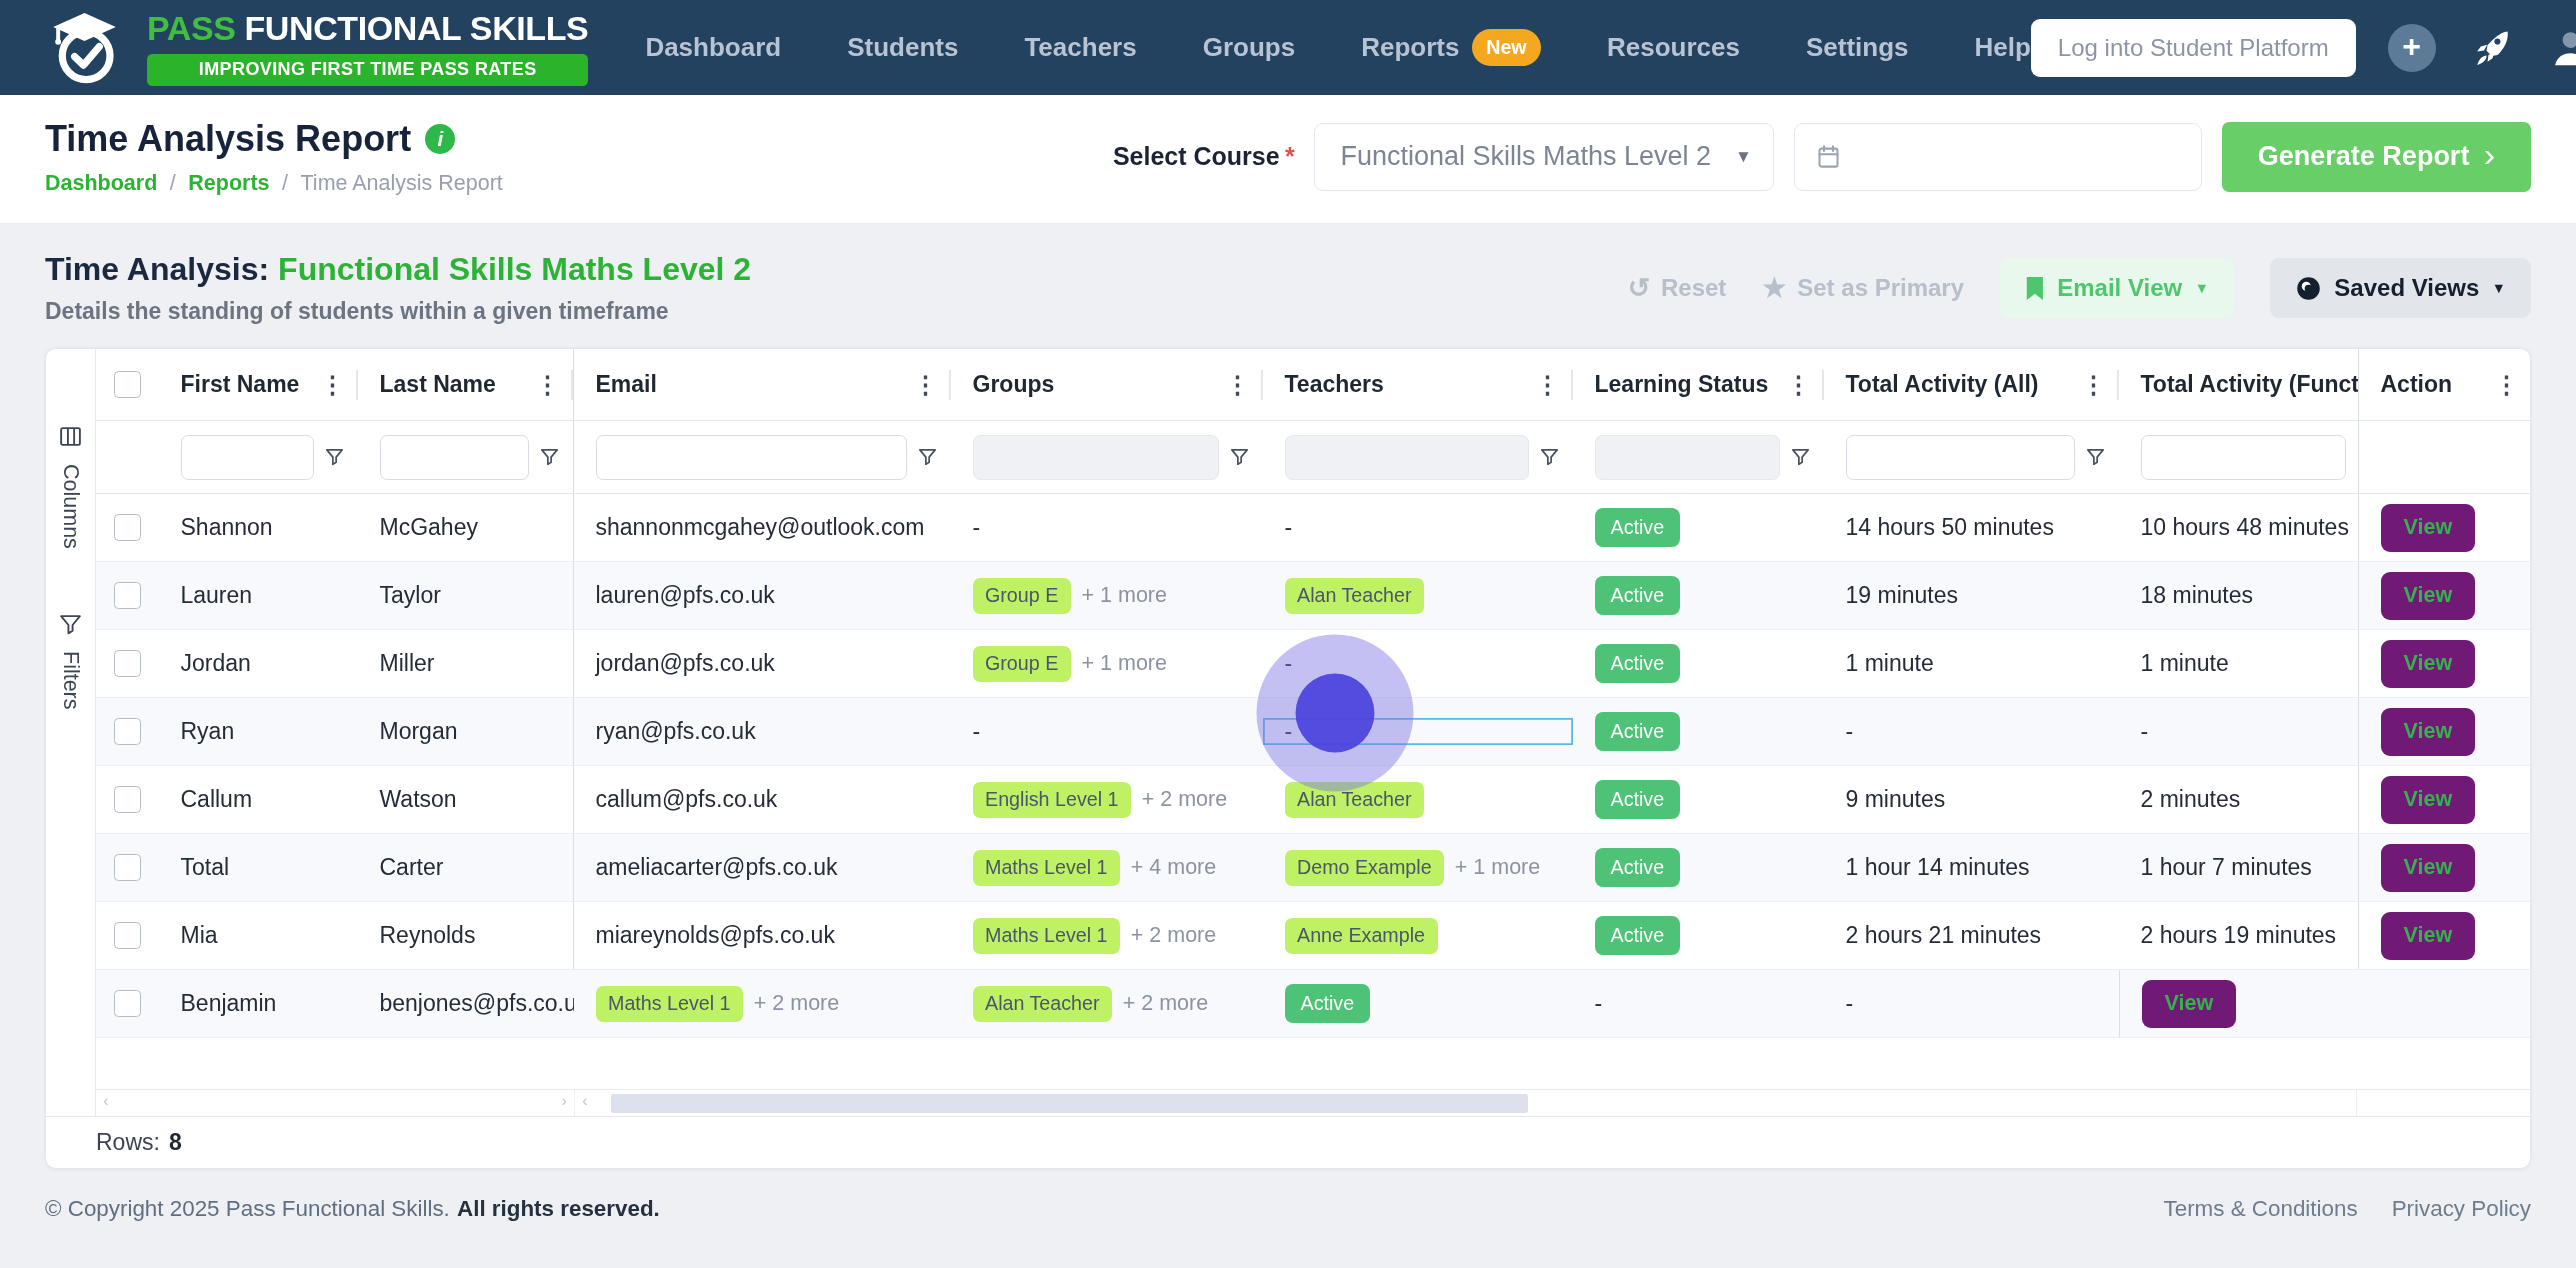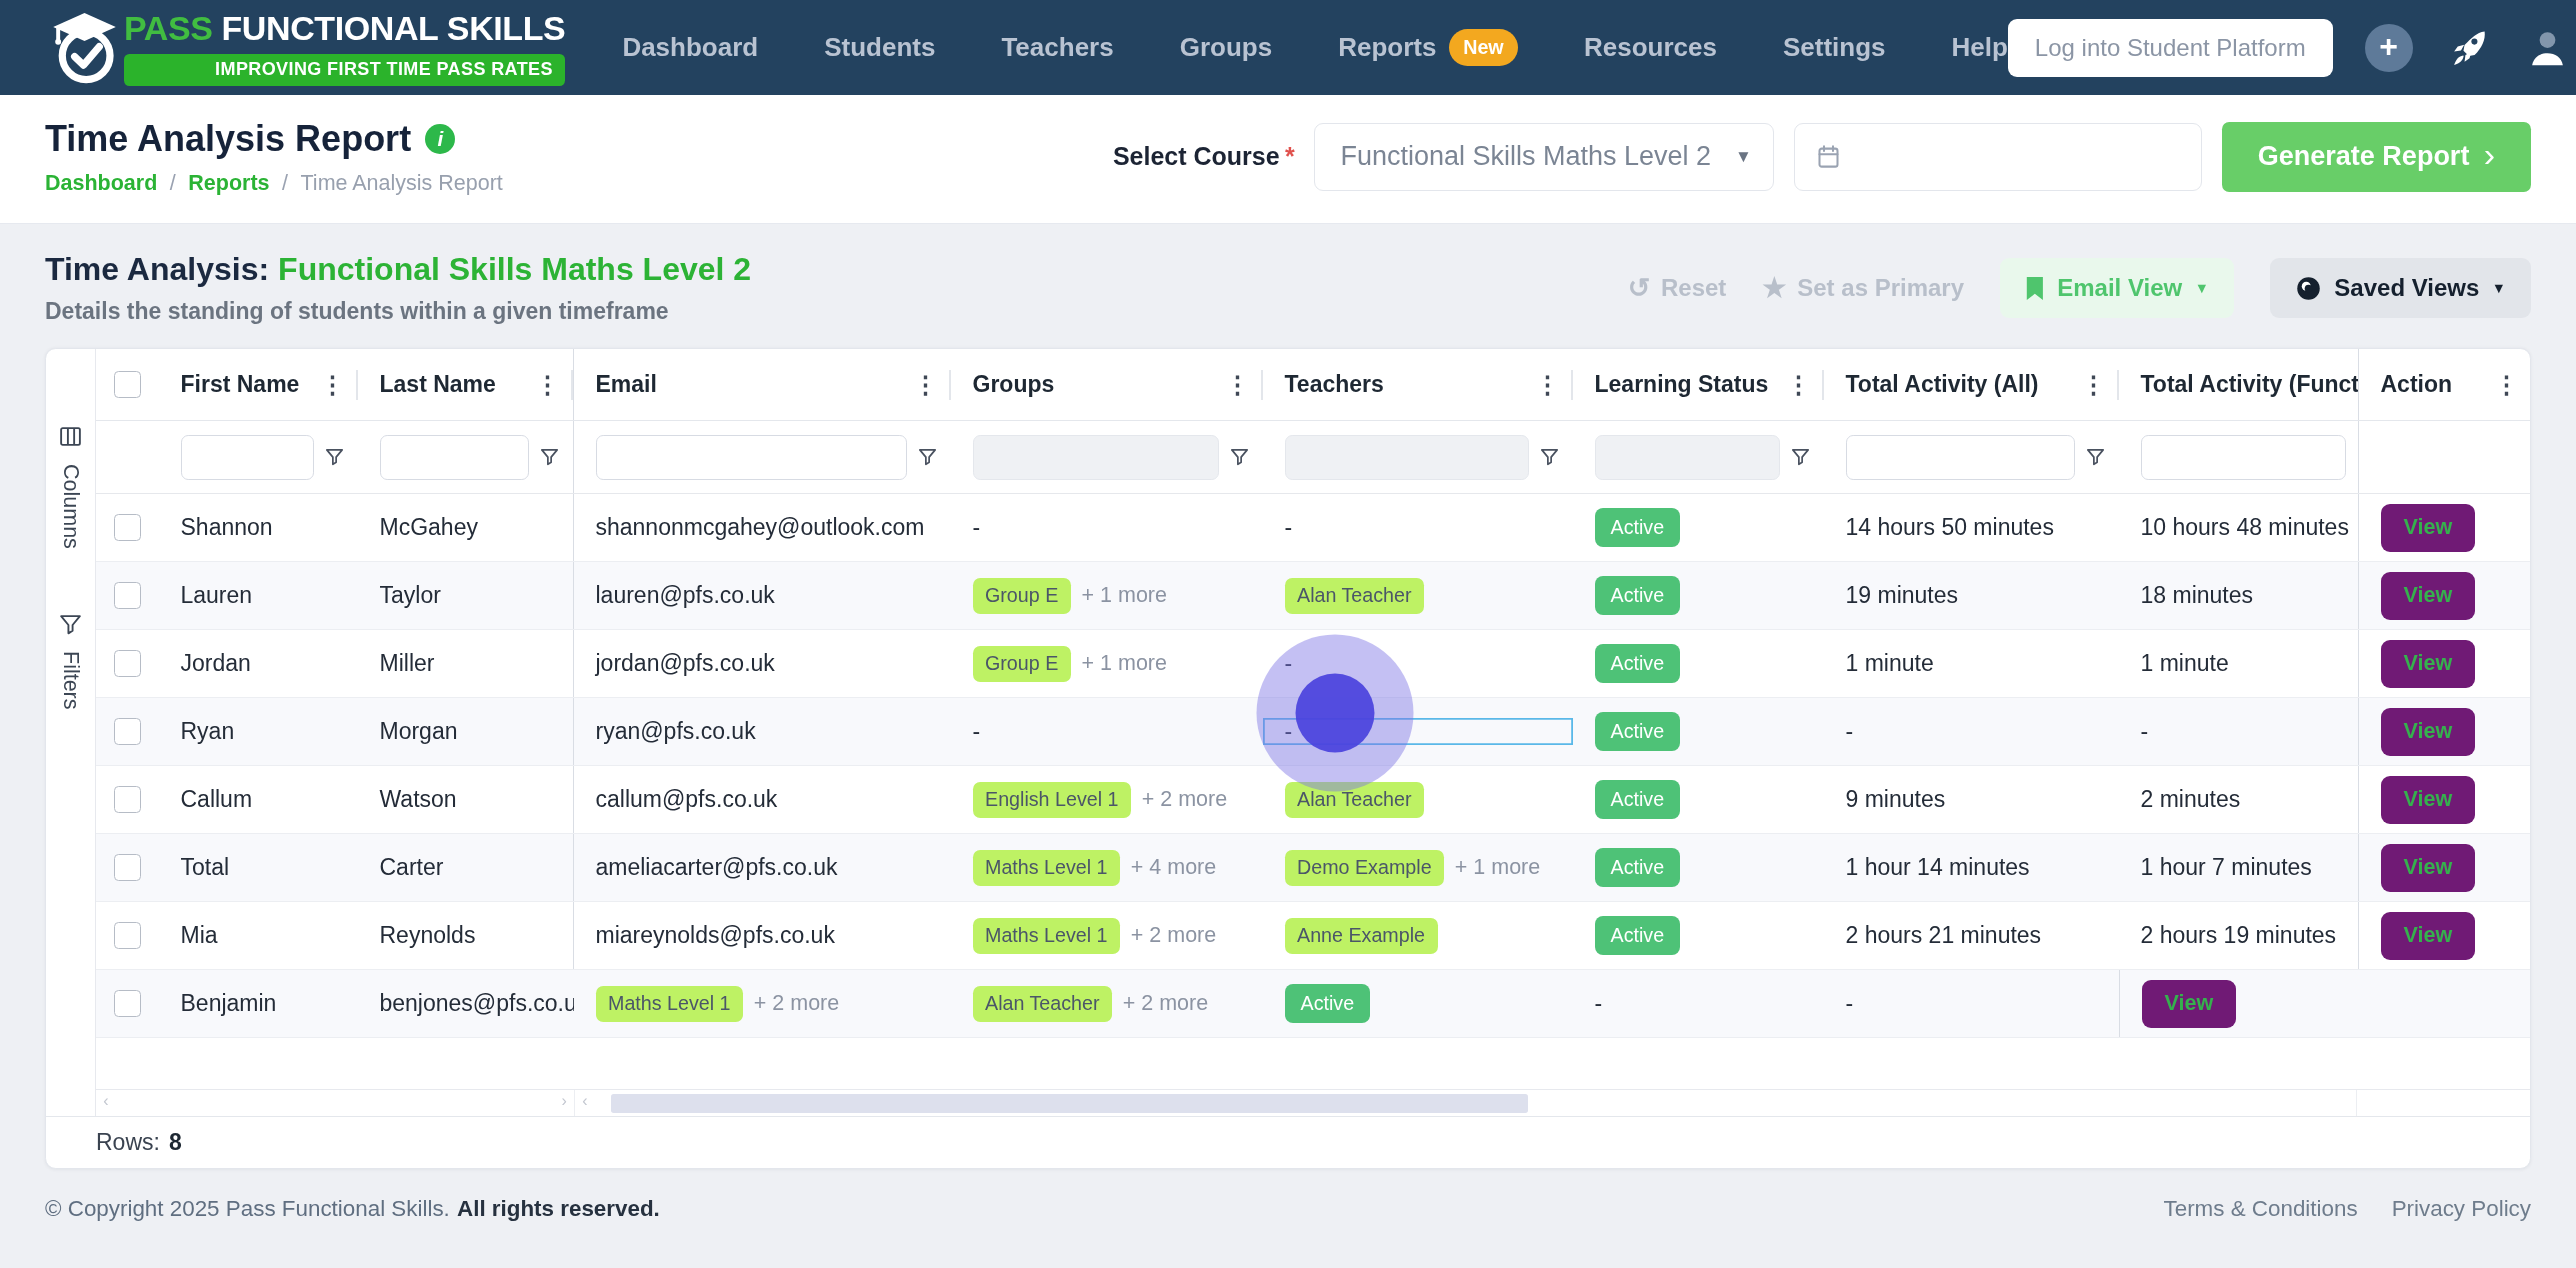--- a/index.html
+++ b/index.html
@@ -1,27 +1,27 @@
 <!DOCTYPE html>
 <html style="font-size:14.3px"><head>
 <meta charset="utf-8">
 <style>
   * { margin:0; padding:0; box-sizing:border-box; }
   html,body { width:2576px; height:1268px; overflow:hidden; }
   body { font-family:"Liberation Sans", sans-serif; background:#eef0f4; position:relative; }
 
   
   .navbar { height:95px; background:#23425f; display:flex; align-items:center; padding:0 45px; }
-  .brand { display:flex; align-items:center; gap:0; }
+  .brand { display:flex; align-items:center; gap:23px; }
   .brand-icon { width:79px; height:79px; }
   .brand-text { display:flex; flex-direction:column; gap:5.4px; }
   .brand-line { font-size:34px; font-weight:800; letter-spacing:-0.4px; white-space:nowrap; }
   .brand-line .green { color:#41bd41; margin-right:9px; }
   .brand-line .white { color:#ffffff; }
-  .brand-tag { background:#2bb32b; color:#fff; font-size:18px; font-weight:700; padding:5.4px 12.5px; border-radius:5.4px; text-align:right; letter-spacing:0.4px; white-space:nowrap; }
+  .brand-tag { background:#2bb32b; color:#fff; font-size:18px; font-weight:700; padding:5.4px 12.5px; border-radius:5.4px; text-align:center; letter-spacing:0.4px; white-space:nowrap; }
   .nav-links { display:flex; align-items:center; gap:66px; margin-left:57px; }
   .nav-link { color:#b9c3d2; font-size:26px; font-weight:600; text-decoration:none; display:flex; align-items:center; gap:12.5px; cursor:pointer; white-space:nowrap; }
   .nav-badge { background:#f3a81f; color:#fff; font-size:19.7px; font-weight:700; padding:7.2px 14.3px; border-radius:894px; }
   .nav-right { margin-left:auto; display:flex; align-items:center; gap:32px; }
   .login-btn { background:#fff; border:none; border-radius:9px; padding:15px 27px; font-size:24px; color:#8b95a5; font-family:inherit; cursor:pointer; white-space:nowrap; }
   .plus-circle { width:48px; height:48px; border-radius:50%; background:#5e7a99; color:#fff; font-size:32px; font-weight:700; display:flex; align-items:center; justify-content:center; cursor:pointer; line-height:1; padding-bottom:3.6px; }
   .icon-btn { width:47px; height:47px; display:flex; align-items:center; justify-content:center; cursor:pointer; }
 
   
   .page-header { background:#fff; border-bottom:0.9px solid #e6e9ef; padding:23px 45px 27px; display:flex; justify-content:space-between; align-items:center; }

